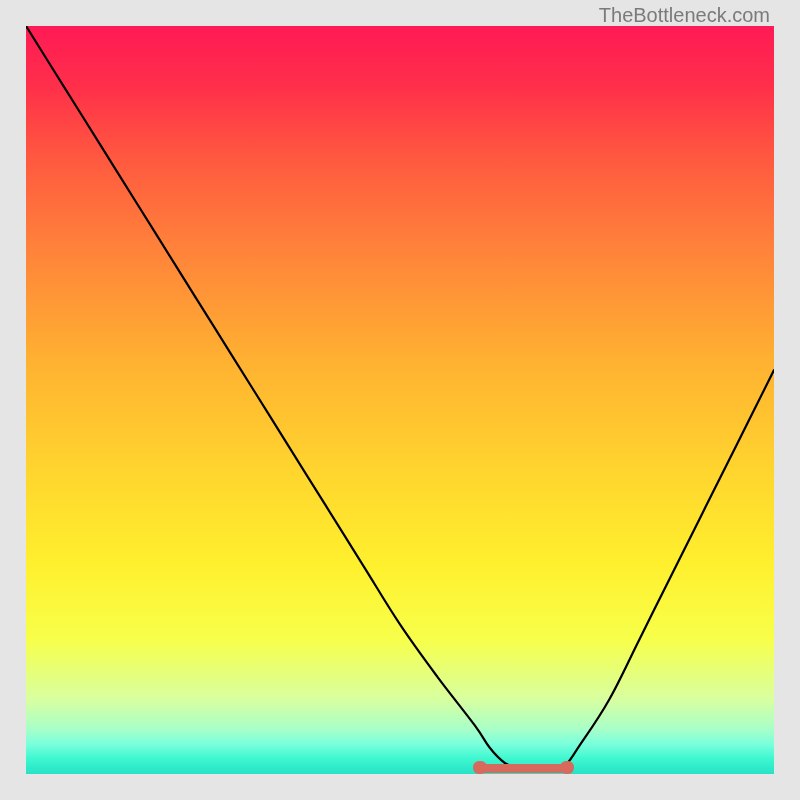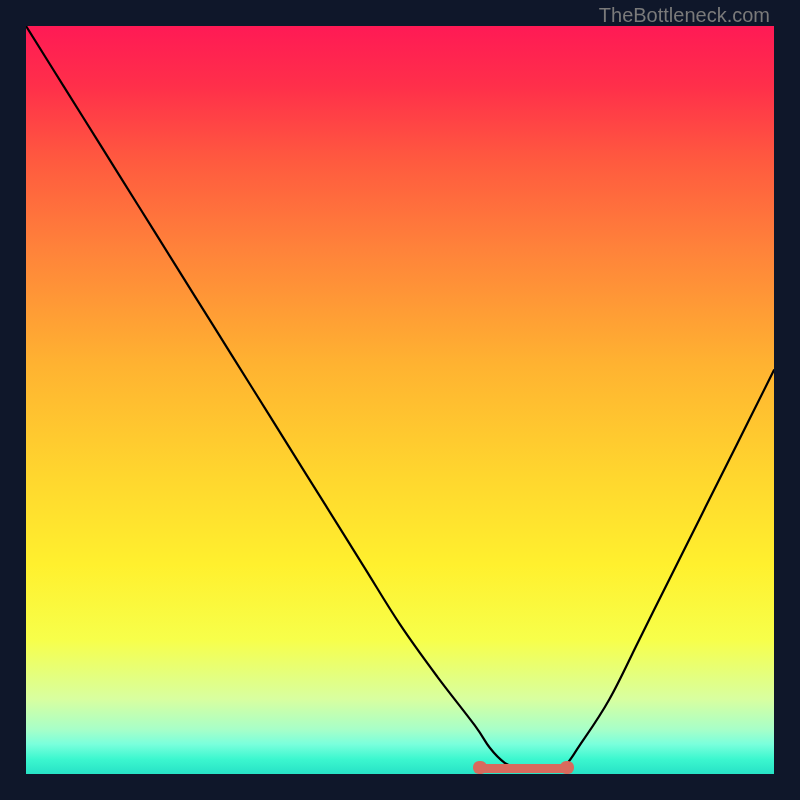--- a/index.html
+++ b/index.html
@@ -7,21 +7,21 @@
     padding: 0;
     width: 800px;
     height: 800px;
     background: #000;
     overflow: hidden;
     font-family: Arial, Helvetica, sans-serif;
   }
   .frame {
     position: absolute;
     inset: 0;
-    background: #0f172a;
+    background: #e5e5e5;
   }
   .plot {
     position: absolute;
     left: 26px;
     top: 26px;
     width: 748px;
     height: 748px;
     overflow: hidden;
   }
   .bg-gradient {

